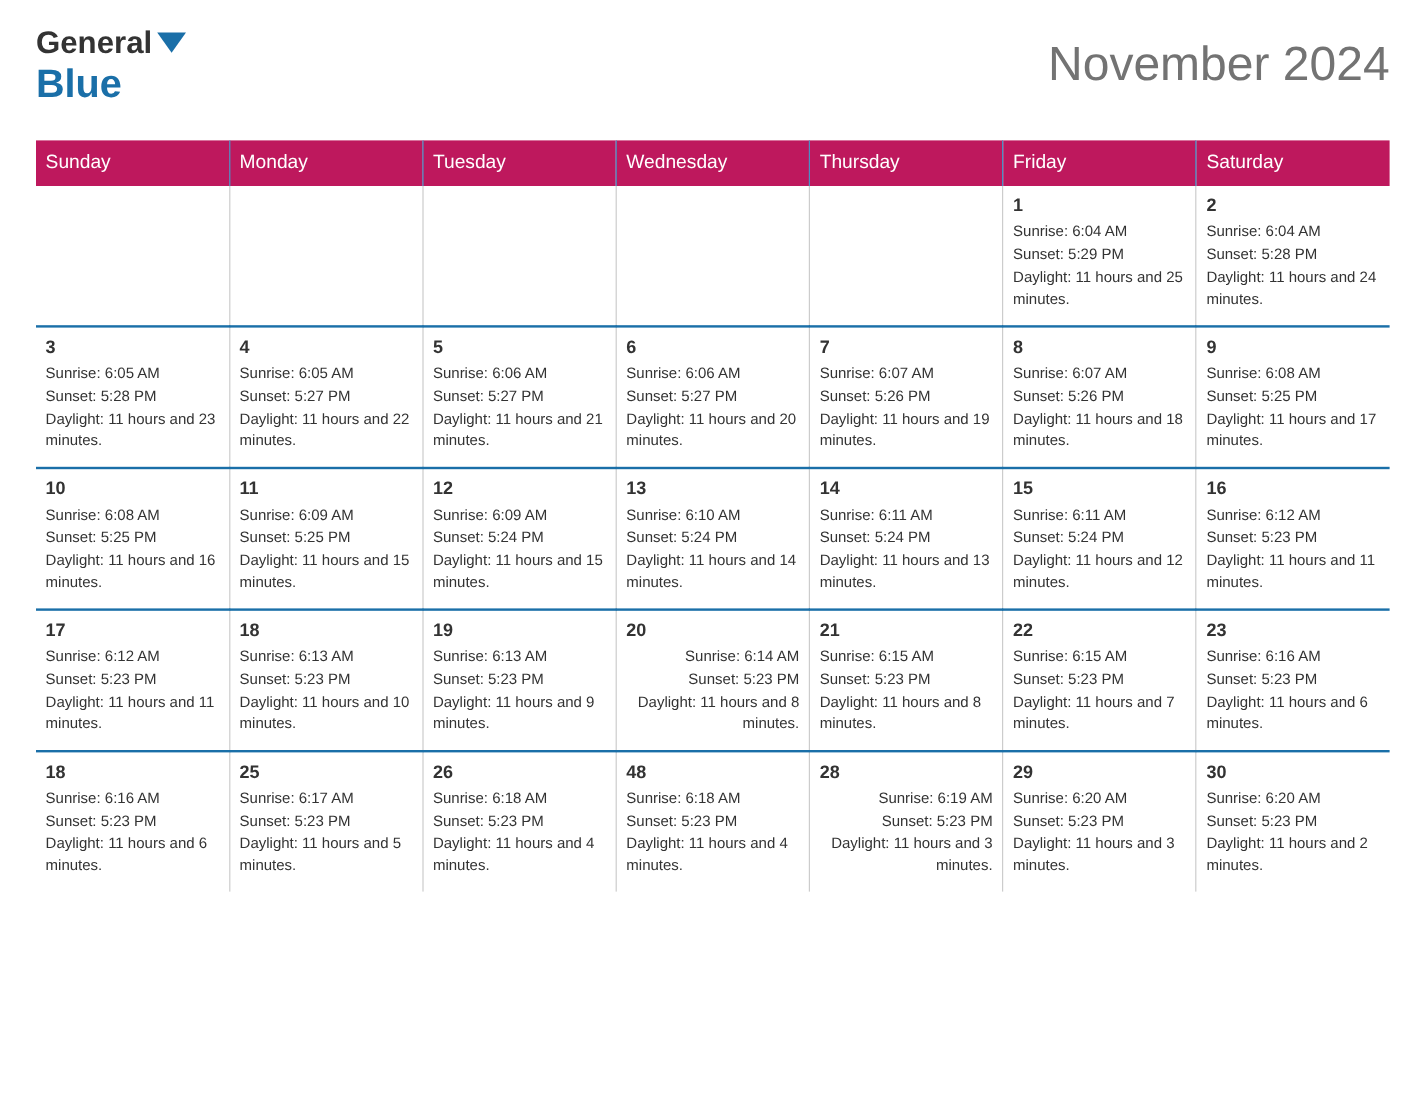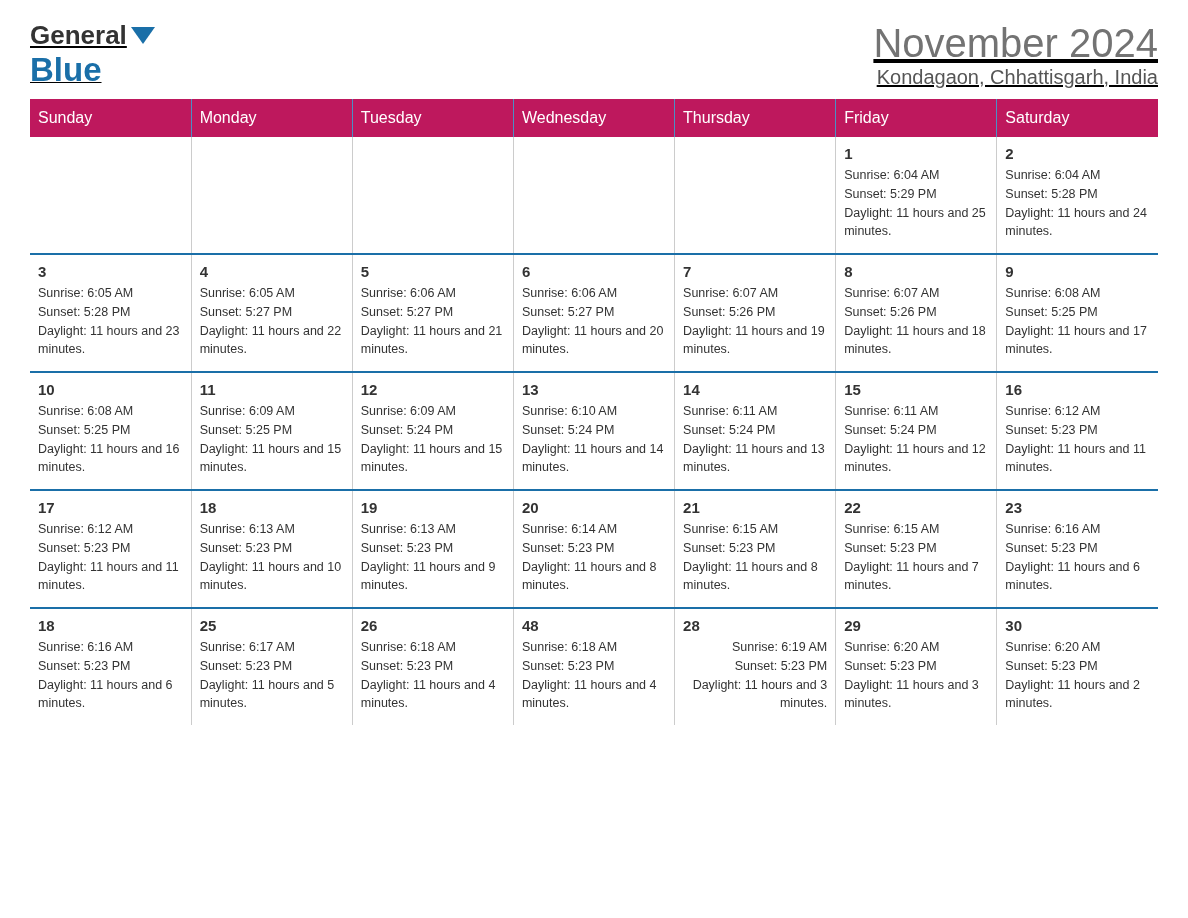--- a/index.html
+++ b/index.html
@@ -7,22 +7,21 @@
       background: #fff;
       font-family: Arial, sans-serif;
       width: 1188px;
       min-height: 918px;
       padding: 20px 30px;
     }
     .header {
       display: flex;
       justify-content: space-between;
       align-items: center;
-      margin-bottom: 10px;
-      text-decoration: underline;
+      margin-bottom: 28px;
     }
     .logo-text-general {
       font-size: 26px;
       font-weight: bold;
       color: #333;
     }
     .logo-text-blue {
       font-size: 33px;
       font-weight: bold;
       color: #1a6fa8;
@@ -110,21 +109,20 @@
       <div style="display:flex; flex-direction:column; align-items:center; margin-left:4px;">
         <div style="width:0;height:0;border-left:12px solid transparent;border-right:12px solid transparent;border-top:17px solid #1a6fa8;"></div>
       </div>
     </div>
     <div>
       <span class="logo-text-blue">Blue</span>
     </div>
   </div>
   <div class="title-section">
     <div class="month-title">November 2024</div>
-    <div class="location-title">Kondagaon, Chhattisgarh, India</div>
   </div>
 </div>
 
 <table>
   <thead>
     <tr>
     <th>Sunday</th>
         <th>Monday</th>
         <th>Tuesday</th>
         <th>Wednesday</th>
@@ -255,21 +253,21 @@
 Daylight: 11 hours and 10 minutes.</div>
         </td>
         <td>
           <span class="day-number">19</span>
           <div class="day-info" style="white-space: pre-line;">Sunrise: 6:13 AM
 Sunset: 5:23 PM
 Daylight: 11 hours and 9 minutes.</div>
         </td>
         <td>
           <span class="day-number">20</span>
-          <div class="day-info" style="white-space: pre-line;">Sunrise: 6:14 AM
+          <div class="day-info" style="white-space: pre-line; text-align: right;">Sunrise: 6:14 AM
 Sunset: 5:23 PM
 Daylight: 11 hours and 8 minutes.</div>
         </td>
         <td>
           <span class="day-number">21</span>
           <div class="day-info" style="white-space: pre-line;">Sunrise: 6:15 AM
 Sunset: 5:23 PM
 Daylight: 11 hours and 8 minutes.</div>
         </td>
         <td>

